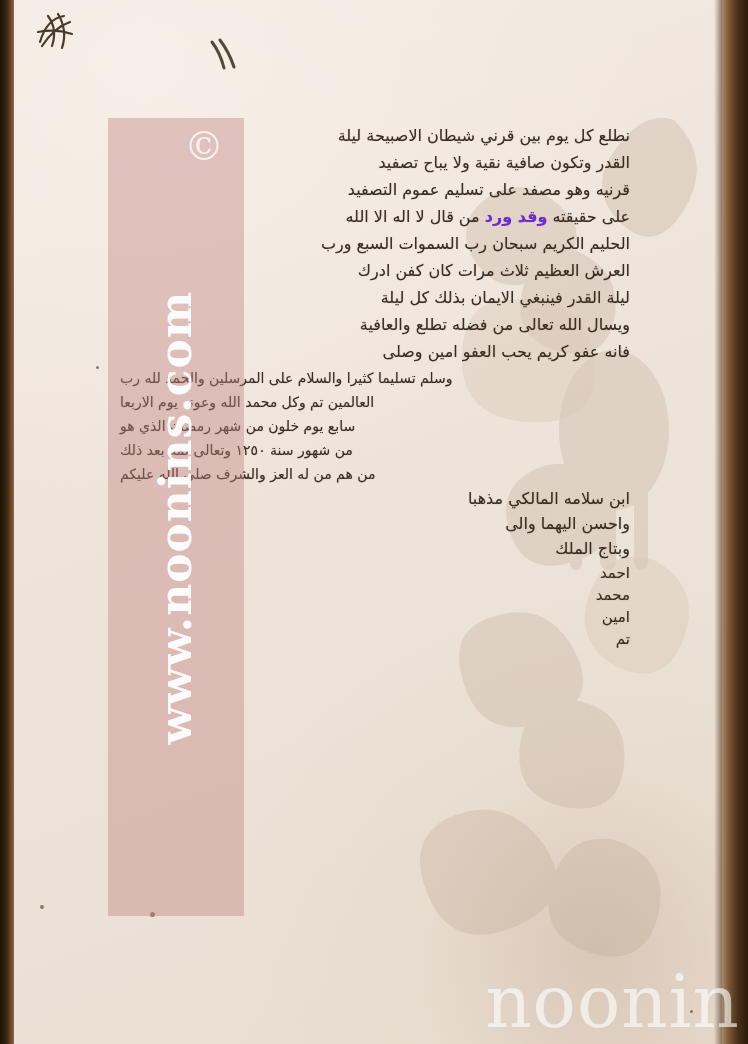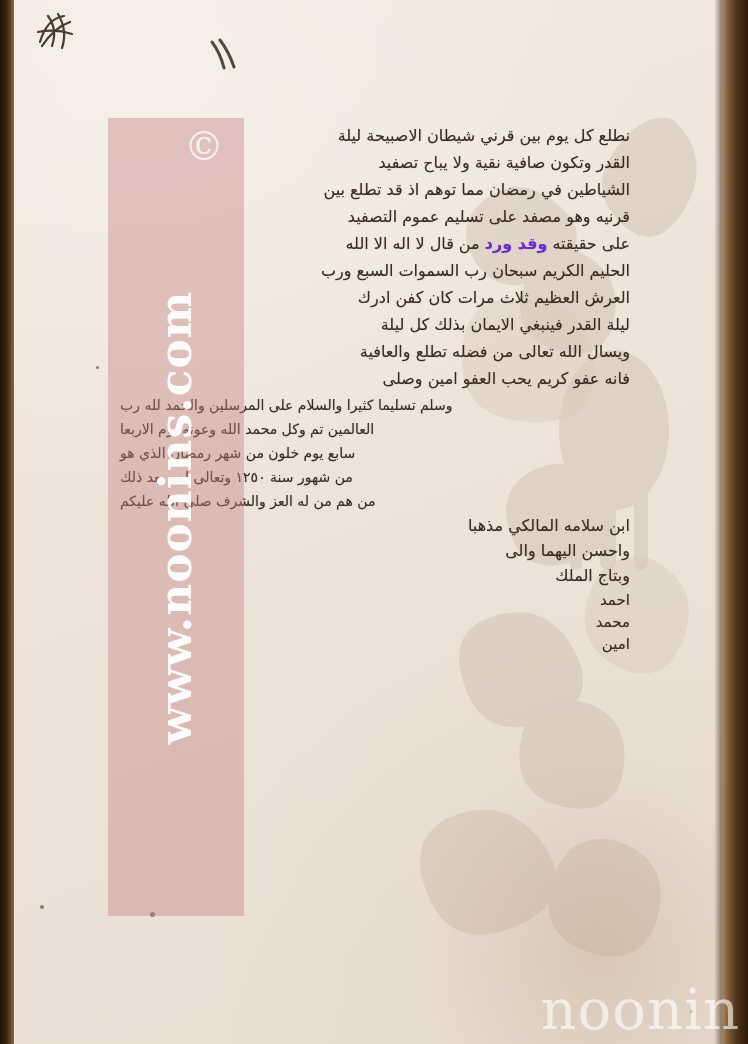--- a/index.html
+++ b/index.html
@@ -182,21 +182,21 @@
     font-size: 40px;
     line-height: 1;
   }
   
   #watermark-logo {
     position: absolute;
     right: 8px; bottom: 6px;
     z-index: 9;
     color: rgba(255,255,255,0.62);
     font-family: "DejaVu Serif", serif;
-    font-size: 56px;
+    font-size: 72px;
     letter-spacing: 1px;
     line-height: 1;
     pointer-events: none;
   }
 </style>
 </head>
 <body>
 
 <div id="manuscript-page">
 
@@ -244,21 +244,20 @@
       <path d="M6 4 C 12 12, 16 22, 18 30"></path>
       <path d="M14 2 C 20 10, 25 20, 28 29"></path>
     </g>
   </svg>
 
   <div id="text-block">
 
     <div class="block-a">
       <div class="line">نطلع كل يوم بين قرني شيطان الاصبيحة ليلة</div>
       <div class="line">القدر وتكون صافية نقية ولا يباح تصفيد</div>
-      <div class="line">الشياطين في رمضان مما توهم اذ قد تطلع بين</div>
       <div class="line">قرنيه وهو مصفد على تسليم عموم التصفيد</div>
 
       <div class="line">
         <span>على حقيقته</span>
         <span class="rubric">وقد ورد</span>
         <span>من قال لا اله الا الله</span>
       </div>
 
       <div class="line">الحليم الكريم سبحان رب السموات السبع ورب</div>
       <div class="line">العرش العظيم ثلاث مرات كان كفن ادرك</div>
@@ -278,20 +277,21 @@
     <div class="block-c">
       <div class="line">ابن سلامه المالكي مذهبا</div>
       <div class="line">واحسن اليهما والى</div>
       <div class="line">وبتاج الملك</div>
     </div>
 
     <div class="block-d">
       <div class="line tiny-dot">احمد</div>
       <div class="line tiny-dot">محمد</div>
       <div class="line tiny-dot">امين</div>
+      <div class="line tiny-dot">تم</div>
     </div>
 
   </div>
 
   <div id="watermark-band"></div>
   <div id="watermark-url">
     <span>www.noonins.com</span>
   </div>
   <div id="watermark-copyright">©</div>
   <div id="watermark-logo">noonin</div>

